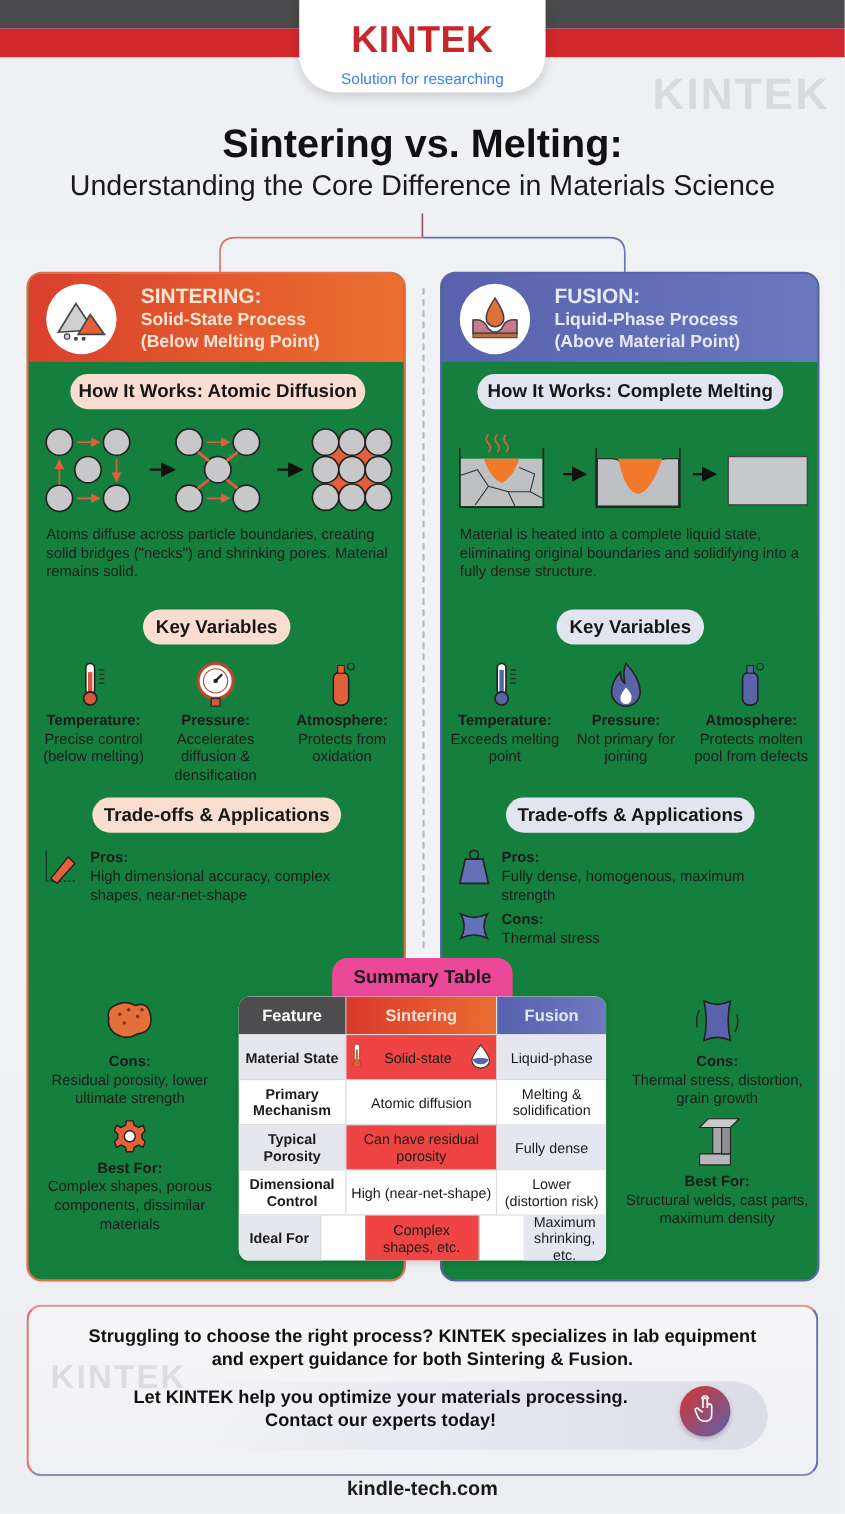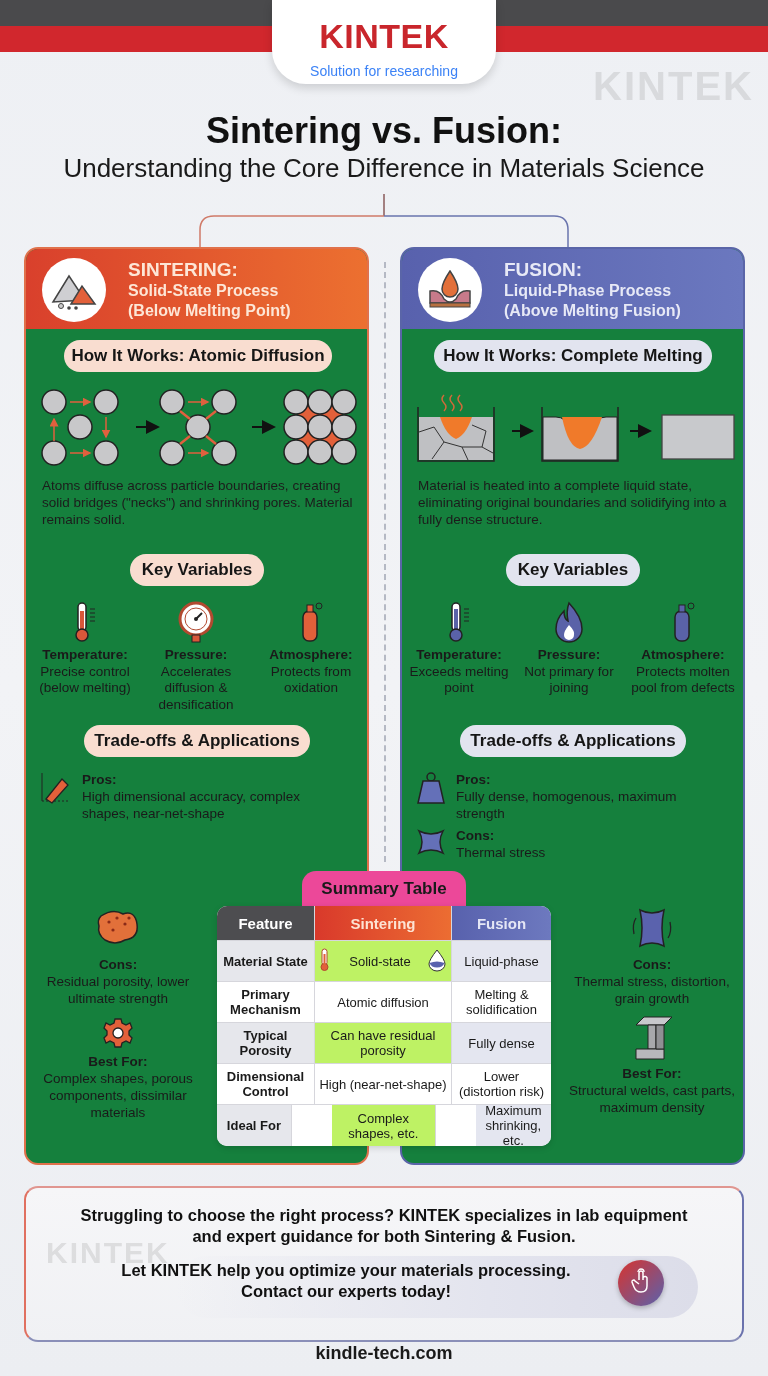--- a/index.html
+++ b/index.html
@@ -85,21 +85,21 @@
   .sum-table .cell { display: flex; align-items: center; justify-content: center; text-align: center; font-size: 13px; line-height: 15px; padding: 2px 4px; }
   .c1 { width: 98px; font-weight: 700; border-right: 1px solid #d6d6dc; }
   .c2 { width: 137px; border-right: 1px solid #d6d6dc; }
   .c3 { width: 99px; }
   .hdr .cell { height: 34px; color: #fff; font-size: 15px; font-weight: 700; }
   .hdr .c1 { background: #4d4d50; }
   .hdr .c2 { background: linear-gradient(90deg, #d9392b, #ec6d32); color: #fde3d3; }
   .hdr .c3 { background: linear-gradient(90deg, #5861ad, #6d79bf); color: #e4e6f5; }
   .r { height: 41px; }
   .shade .c1 { background: #e6e7ec; }
-  .shade .c2 { background: #bef264; }
+  .shade .c2 { background: #ef4444; }
   .shade .c3 { background: #e4e6f0; }
   .plain .c3 { background: #fff; }
 
   .cta {
     position: absolute; left: 24px; top: 1186px; width: 720px; height: 156px;
     border-radius: 14px; border: 2px solid #c9c9d0;
     border-left-color: #e07060; border-top-color: #e09690; border-right-color: #6a72ad; border-bottom-color: #8a8fb8;
     background: linear-gradient(180deg, #f6f6f8, #f0f1f4);
   }
   .cta-line1 { position: absolute; left: 0; top: 17px; width: 100%; text-align: center; font-size: 16.5px; font-weight: 700; line-height: 21px; color: #111; }
@@ -120,21 +120,21 @@
 <body>
 
 <div class="top-band-dark"></div>
 <div class="top-band-red"></div>
 <div class="logo-tab">
   <div class="logo-text">KINTEK</div>
   <div class="logo-sub">Solution for researching</div>
 </div>
 <div class="watermark wm-top">KINTEK</div>
 
-<h1 class="title">Sintering vs. Fusion:</h1>
+<h1 class="title">Sintering vs. Melting:</h1>
 <div class="subtitle">Understanding the Core Difference in Materials Science</div>
 
 <svg class="connector" style="left:0;top:190px" width="768" height="60">
   <line x1="384" y1="4" x2="384" y2="26" stroke="#8a5a5a" stroke-width="1.5"></line>
   <path d="M384 26 H214 Q200 26 200 40 V58" fill="none" stroke="#d07a68" stroke-width="1.5"></path>
   <path d="M384 26 H554 Q568 26 568 40 V58" fill="none" stroke="#6a74ad" stroke-width="1.5"></path>
 </svg>
 
 <div class="card card-sint">
   <div class="card-head">
@@ -279,21 +279,21 @@
     <div class="head-circle">
       <svg width="48" height="42" viewBox="0 0 48 42">
           <path d="M4 22 Q14 20 18 30 Q24 36 30 30 Q34 20 44 22 V34 H4 Z" fill="#c77a8a" stroke="#444" stroke-width="1.5"></path>
           <path d="M24 2 Q32 14 32 20 A8 8 0 0 1 16 20 Q16 14 24 2 Z" fill="#e2703a" stroke="#444" stroke-width="1.5"></path>
           <rect x="4" y="34" width="40" height="4" fill="#b87040" stroke="#444"></rect>
         </svg>
     </div>
     <div class="head-text">
       <div class="head-title">FUSION:</div>
       <div class="head-sub">Liquid-Phase Process</div>
-      <div class="head-sub">(Above Melting Fusion)</div>
+      <div class="head-sub">(Above Material Point)</div>
     </div>
   </div>
 
   <div class="pill" style="left:32px;top:91px;width:278px">How It Works: Complete Melting</div>
 
   <svg style="position:absolute;left:14px;top:138px" width="320" height="80">
     <defs>
         <marker id="ab2" markerWidth="7" markerHeight="7" refX="6" refY="3.5" orient="auto">
           <path d="M0 0 L7 3.5 L0 7 Z" fill="#111"></path>
         </marker>

